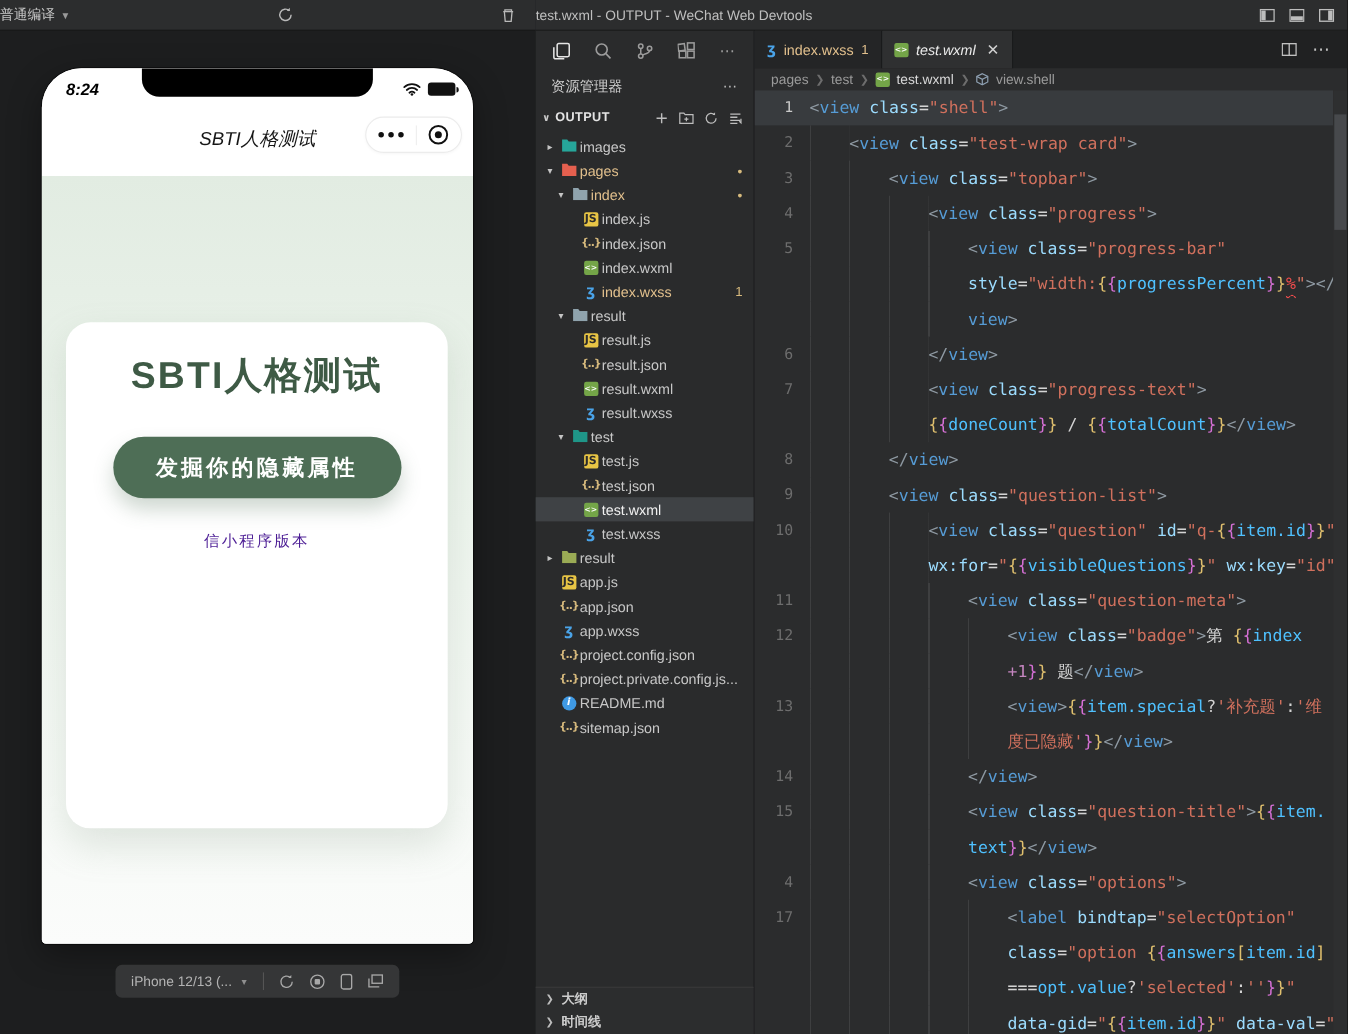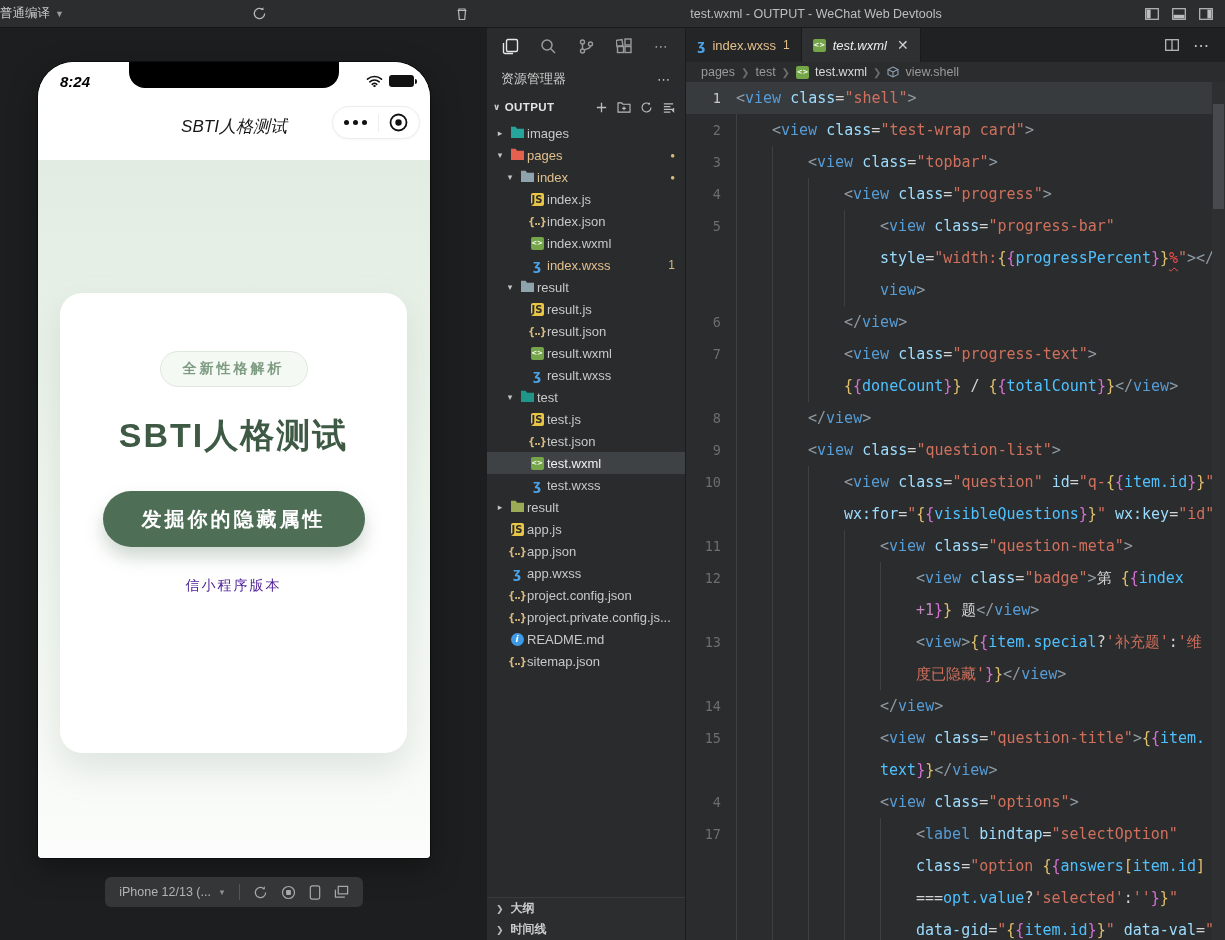--- a/index.html
+++ b/index.html
@@ -36,21 +36,21 @@
 
   .devicebar{position:absolute;left:38px;width:392px;top:877px;display:flex;justify-content:center;}
   .devpill{height:30px;background:#353637;border-radius:6px;display:flex;align-items:center;padding:0 14px;gap:13px;}
   .devname{display:flex;align-items:center;gap:7px;color:#b3b3b3;font-size:12.5px;cursor:pointer;}
   .devname .dn{font-size:8px;color:#8f8f8f;}
   .dev-div{width:1px;height:16px;background:#555;}
   .dev-ic{display:flex;align-items:center;color:#a8a8a8;cursor:pointer;}
 
   
   .titlebar{position:absolute;left:487px;top:0;width:738px;height:28px;background:#2c2d2e;border-bottom:1px solid #1a1a1a;display:flex;align-items:center;}
-  .tb-title{flex:1;text-align:center;font-size:12.5px;color:#bfbfbf;}
+  .tb-title{flex:1;text-align:left;font-size:12.5px;color:#bfbfbf;}
   .tb-icons{display:flex;gap:13px;padding-right:12px;}
   .tb-icons span{display:flex;align-items:center;cursor:pointer;}
 
   
   .sidebar{position:absolute;left:487px;top:28px;width:199px;height:912px;background:#2a2b2c;border-right:1px solid #1b1c1d;}
   .act-row{height:36px;display:flex;align-items:center;justify-content:space-between;padding:0 15px;}
   .act-ic{display:flex;align-items:center;color:#9b9b9b;cursor:pointer;}
   .act-ic.on{color:#e6e6e6;}
   .exp-row{height:30px;display:flex;align-items:center;padding:0 14px;color:#cfcfcf;font-size:13px;}
   .exp-row .more{margin-left:auto;color:#bdbdbd;letter-spacing:1px;cursor:pointer;font-size:13px;}
@@ -153,21 +153,20 @@
             </span>
           <span class="cap-div"></span>
           <svg width="19" height="19" viewBox="0 0 19 19">
               <circle cx="9.5" cy="9.5" r="8" fill="none" stroke="#111" stroke-width="1.8"></circle>
               <circle cx="9.5" cy="9.5" r="3.2" fill="#111"></circle>
             </svg>
         </div>
       </div>
       <div class="phone-body">
         <div class="card">
-          <div class="mini-badge">全新性格解析</div>
           <div class="hero">SBTI人格测试</div>
           <div class="cta">发掘你的隐藏属性</div>
           <div class="version">信小程序版本</div>
         </div>
       </div>
     </div>
 
     <div class="devicebar">
       <div class="devpill">
         <span class="devname">

